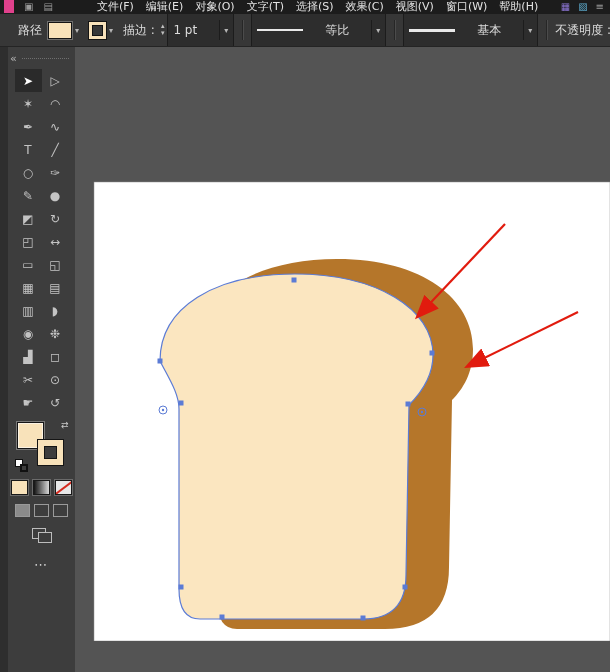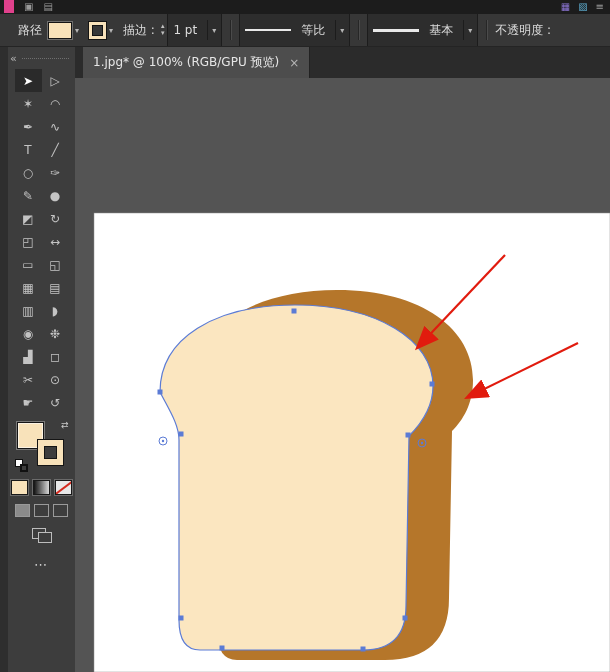--- a/index.html
+++ b/index.html
@@ -21,21 +21,21 @@
       padding-left:18px;overflow:hidden;white-space:nowrap;}
   .sel-type{margin-right:52px;text-align:center;}
   .combo{display:flex;align-items:center;gap:3px;margin-right:10px;cursor:pointer;}
   .swatch-fill{width:22px;height:15px;background:var(--fill,#f8e2ba);border:1px solid #141414;box-shadow:0 0 0 1px #6f6f6f;}
   .swatch-stroke{width:11px;height:11px;border:3px solid var(--stroke,#f8e2ba);background:#373737;
       box-shadow:0 0 0 1px #141414, inset 0 0 0 1px #141414;}
   .chev{font-size:8px;color:#b5b5b5;}
   .ctl-label{margin:0 6px 0 0;}
   .stepper{display:flex;flex-direction:column;line-height:7px;font-size:7px;color:#c0c0c0;margin-right:3px;cursor:pointer;}
   .field{display:flex;align-items:center;background:#2d2d2d;border:1px solid #1c1c1c;height:20px;
-      padding:12px 5px;gap:10px;margin-right:6px;cursor:pointer;}
+      padding:12px 5px;gap:22px;margin-right:6px;cursor:pointer;}
   .field .chev{border-left:1px solid #1c1c1c;padding-left:4px;align-self:stretch;display:flex;align-items:center;}
   .linepreview{display:inline-block;width:46px;background:#e9e9e9;}
   .thin{height:2px;}.thick{height:3px;}
   .vsep{width:1px;height:20px;background:#262626;box-shadow:1px 0 0 #4b4b4b;margin:0 8px 0 2px;flex:none;}
 
   
   .main{position:absolute;top:47px;left:0;right:0;bottom:0;display:flex;}
 
   
   .toolpanel{width:75px;background:#3d3d3d;position:relative;flex:none;}
@@ -92,20 +92,31 @@
 </head>
 <body>
 
 <div class="app">
 
   <div class="menubar">
     <div class="menu-row">
       <span class="appicon"></span>
       <span class="sysicon">▣</span>
       <span class="sysicon">▤</span>
+      <nav class="menus" id="menus">
+          <span>文件(F)</span>
+          <span>编辑(E)</span>
+          <span>对象(O)</span>
+          <span>文字(T)</span>
+          <span>选择(S)</span>
+          <span>效果(C)</span>
+          <span>视图(V)</span>
+          <span>窗口(W)</span>
+          <span>帮助(H)</span>
+        </nav>
       <div class="mb-right">
         <span class="sysicon" style="color:#8f77d8;">▦</span>
         <span class="sysicon" style="color:#5ba7c9;">▧</span>
         <span class="sysicon">≡</span>
       </div>
     </div>
   </div>
 
   <div class="controlbar">
     <span class="ctl-label sel-type">路径</span>
@@ -278,26 +289,20 @@
 
         <div class="screenmode">
             <i></i>
           </div>
 
         <div class="ellipsis">⋯</div>
       </div>
     </div>
 
     <div class="docarea">
-      <div class="tabbar">
-        <div class="tab active">
-          <span class="tabtitle">1.jpg* @ 100% (RGB/GPU 预览)</span>
-          <span class="tabclose">×</span>
-        </div>
-      </div>
 
       <div class="canvas">
         <svg width="535" height="594" viewBox="0 0 535 594">
           <defs>
             <marker id="ah" markerWidth="11" markerHeight="9" refX="9" refY="4.5" orient="auto">
               <path d="M0 0 L11 4.5 L0 9 Z" class="arrowhead"></path>
             </marker>
           </defs>
 
           <rect class="artboard" x="19" y="135" width="516" height="459"></rect>

